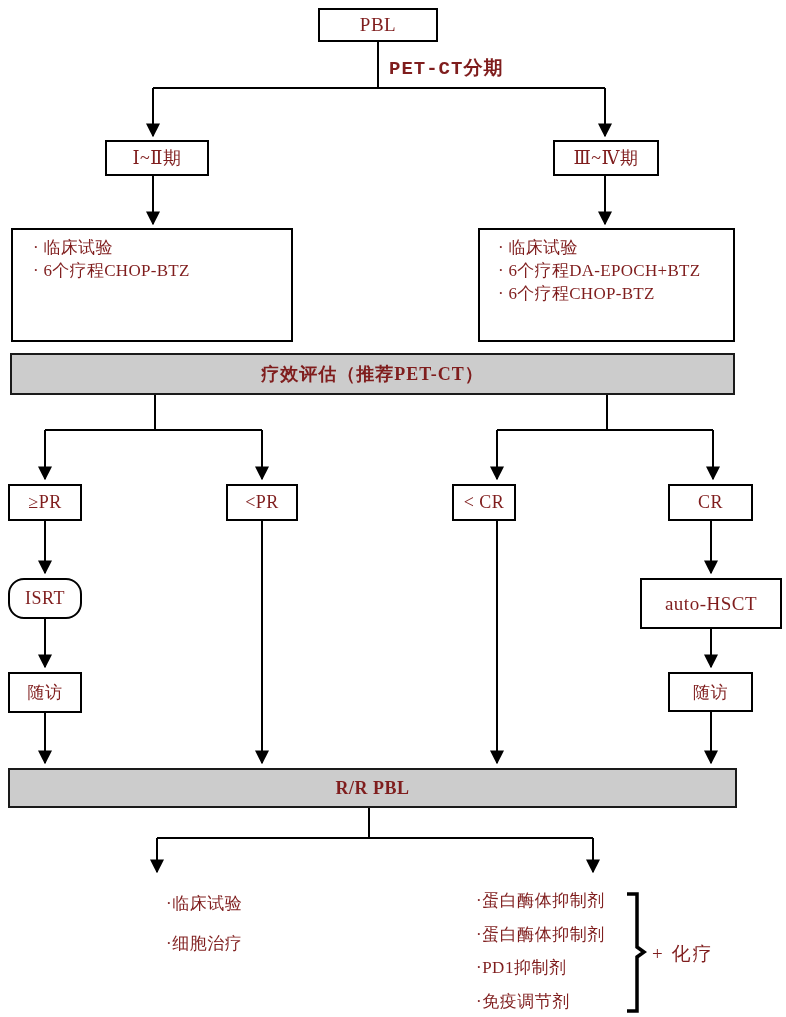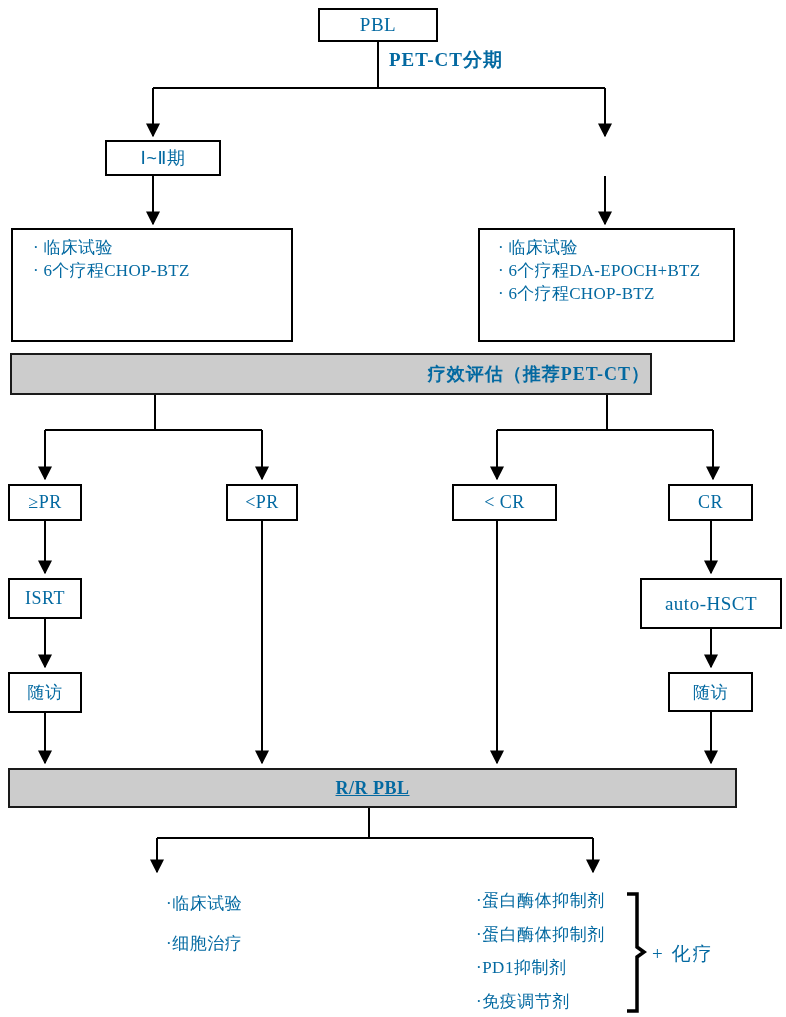--- a/index.html
+++ b/index.html
@@ -1,18 +1,18 @@
 <!DOCTYPE html>
 <html><head>
 <meta charset="utf-8">
 <style>
   html,body{margin:0;padding:0;background:#fff;}
   .stage{
     position:relative;width:786px;height:1017px;background:#ffffff;
-    font-family:"Liberation Serif","DejaVu Serif",serif;color:#0369a1;overflow:hidden;
+    font-family:"Liberation Serif","DejaVu Serif",serif;color:#7f1d1d;overflow:hidden;
   }
   .svglayer{position:absolute;left:0;top:0;width:786px;height:1017px;}
   .node{
     position:absolute;border:2px solid #000;background:#fff;
     display:flex;align-items:center;justify-content:center;
     font-size:19px;box-sizing:border-box;letter-spacing:.5px;
   }
   .bar{
     position:absolute;border:2px solid #1a1a1a;background:#cccccc;
     display:flex;align-items:center;justify-content:center;
@@ -74,68 +74,71 @@
       <path d="M593,838 V872" marker-end="url(#arrw)"></path>
     </g>
 
     <path d="M627,894 H637 V947 L644,952 L637,957 V1011 H627" stroke="#000" stroke-width="3.5" fill="none"></path>
   </svg>
 
   <div class="node" style="left:318px;top:8px;width:120px;height:34px;">
     <span>PBL</span>
   </div>
 
-  <div class="lbl" style="left:389px;top:47px;">PET-CT分期</div>
+  <div class="lbl" style="left:389px;top:55px;font-family:Liberation Mono, monospace;">PET-CT分期</div>
 
-  <div class="node" style="left:105px;top:140px;width:116px;height:36px;font-size:18px;font-family:Liberation Mono, monospace;">
+  <div class="node" style="left:105px;top:140px;width:104px;height:36px;font-size:18px;">
     <span>Ⅰ~Ⅱ期</span>
+  </div>
+  <div class="node" style="left:553px;top:140px;width:106px;height:36px;font-size:18px;">
+    <span>Ⅲ~Ⅳ期</span>
   </div>
 
   <div class="listbox" style="left:11px;top:228px;width:282px;height:114px;padding:6px 4px 6px 20px;">
     <div class="li">· 临床试验</div>
     <div class="li">· 6个疗程CHOP-BTZ</div>
   </div>
   <div class="listbox" style="left:478px;top:228px;width:257px;height:114px;padding:6px 4px 6px 18px;">
     <div class="li">· 临床试验</div>
     <div class="li">· 6个疗程DA-EPOCH+BTZ</div>
     <div class="li">· 6个疗程CHOP-BTZ</div>
   </div>
 
-  <div class="bar" style="left:10px;top:353px;width:642px;height:42px;justify-content:flex-end;">
+  <div class="bar" style="left:10px;top:353px;width:725px;height:42px;">
     <span>疗效评估（推荐PET-CT）</span>
   </div>
 
   <div class="node" style="left:8px;top:484px;width:74px;height:37px;font-size:18px;">
     <span>≥PR</span>
   </div>
   <div class="node" style="left:226px;top:484px;width:72px;height:37px;font-size:18px;text-align:right;">
     <span>&lt;PR</span>
   </div>
-  <div class="node" style="left:452px;top:484px;width:105px;height:37px;font-size:18px;">
+  <div class="node" style="left:452px;top:484px;width:64px;height:37px;font-size:18px;">
     <span>&lt; CR</span>
   </div>
   <div class="node" style="left:668px;top:484px;width:85px;height:37px;font-size:18px;">
     <span>CR</span>
   </div>
 
-  <div class="node" style="left:8px;top:578px;width:74px;height:41px;font-size:18px;">
+  <div class="node" style="left:8px;top:578px;width:74px;height:41px;font-size:18px;border-radius:16px;">
     <span>ISRT</span>
   </div>
   <div class="node" style="left:8px;top:672px;width:74px;height:41px;font-size:17px;">
     <span>随访</span>
   </div>
 
   <div class="node" style="left:640px;top:578px;width:142px;height:51px;">
     <span>auto-HSCT</span>
   </div>
   <div class="node" style="left:668px;top:672px;width:85px;height:40px;font-size:17px;">
     <span>随访</span>
   </div>
 
-  <div class="bar" style="left:8px;top:768px;width:729px;height:40px;letter-spacing:.5px;text-decoration:underline;">
+  <div class="bar" style="left:8px;top:768px;width:729px;height:40px;letter-spacing:.5px;">
     <span>R/R PBL</span>
   </div>
 
   <div class="freelist" style="left:122px;top:884px;line-height:40px;margin-left:44px;">
     <div class="li">·临床试验</div>
     <div class="li">·细胞治疗</div>
   </div>
 
   <div class="freelist" style="left:476px;top:884px;line-height:33.5px;">
     <div class="li">·蛋白酶体抑制剂</div>

